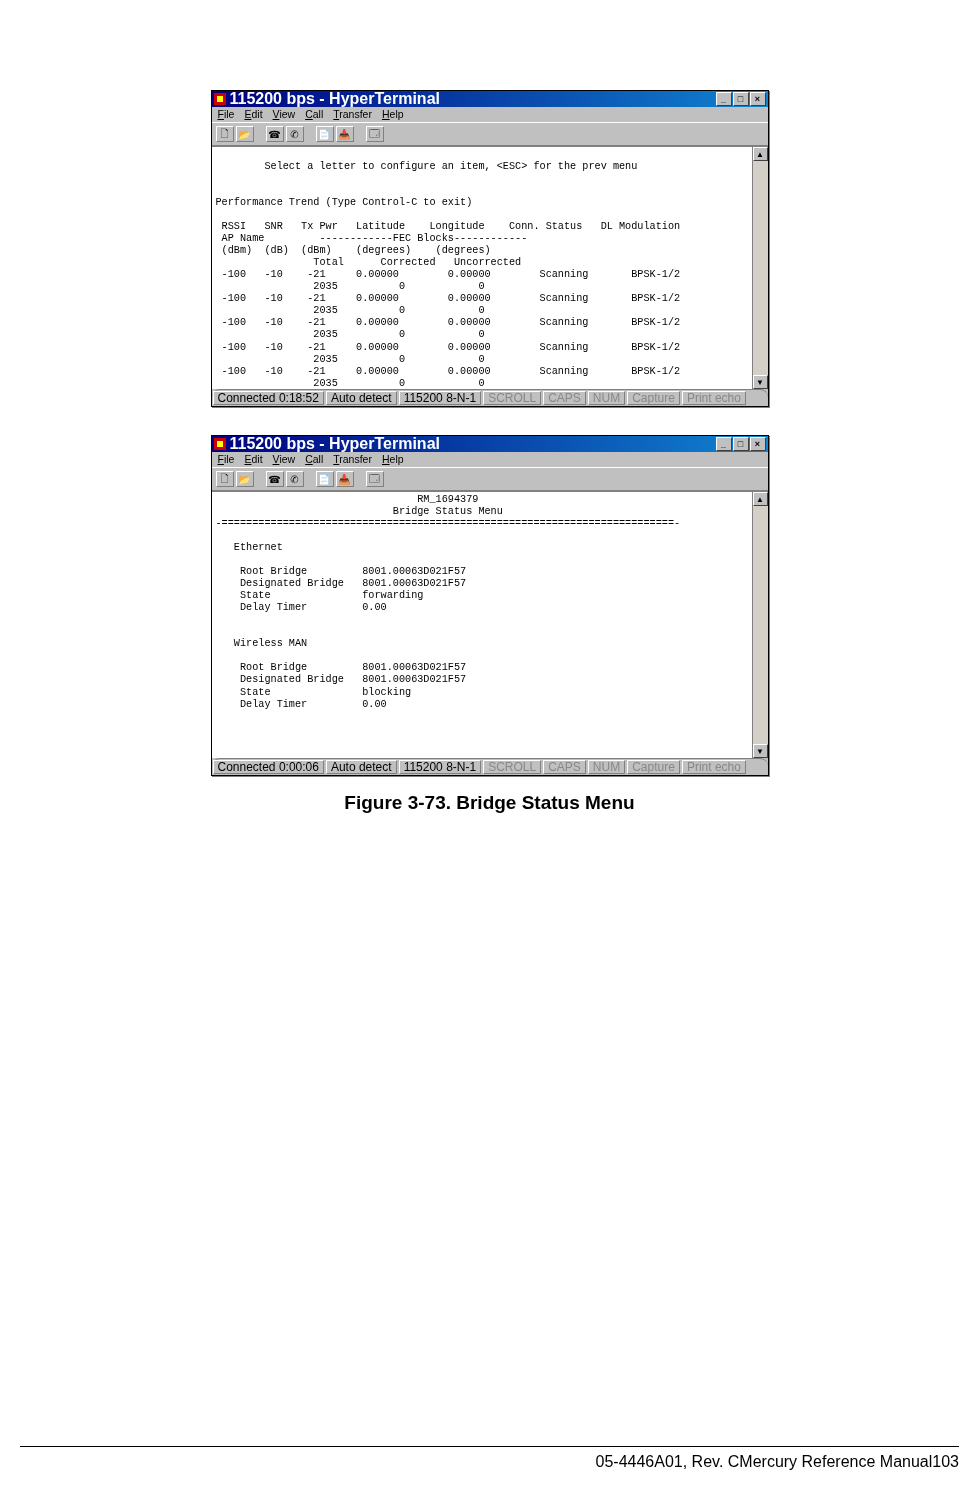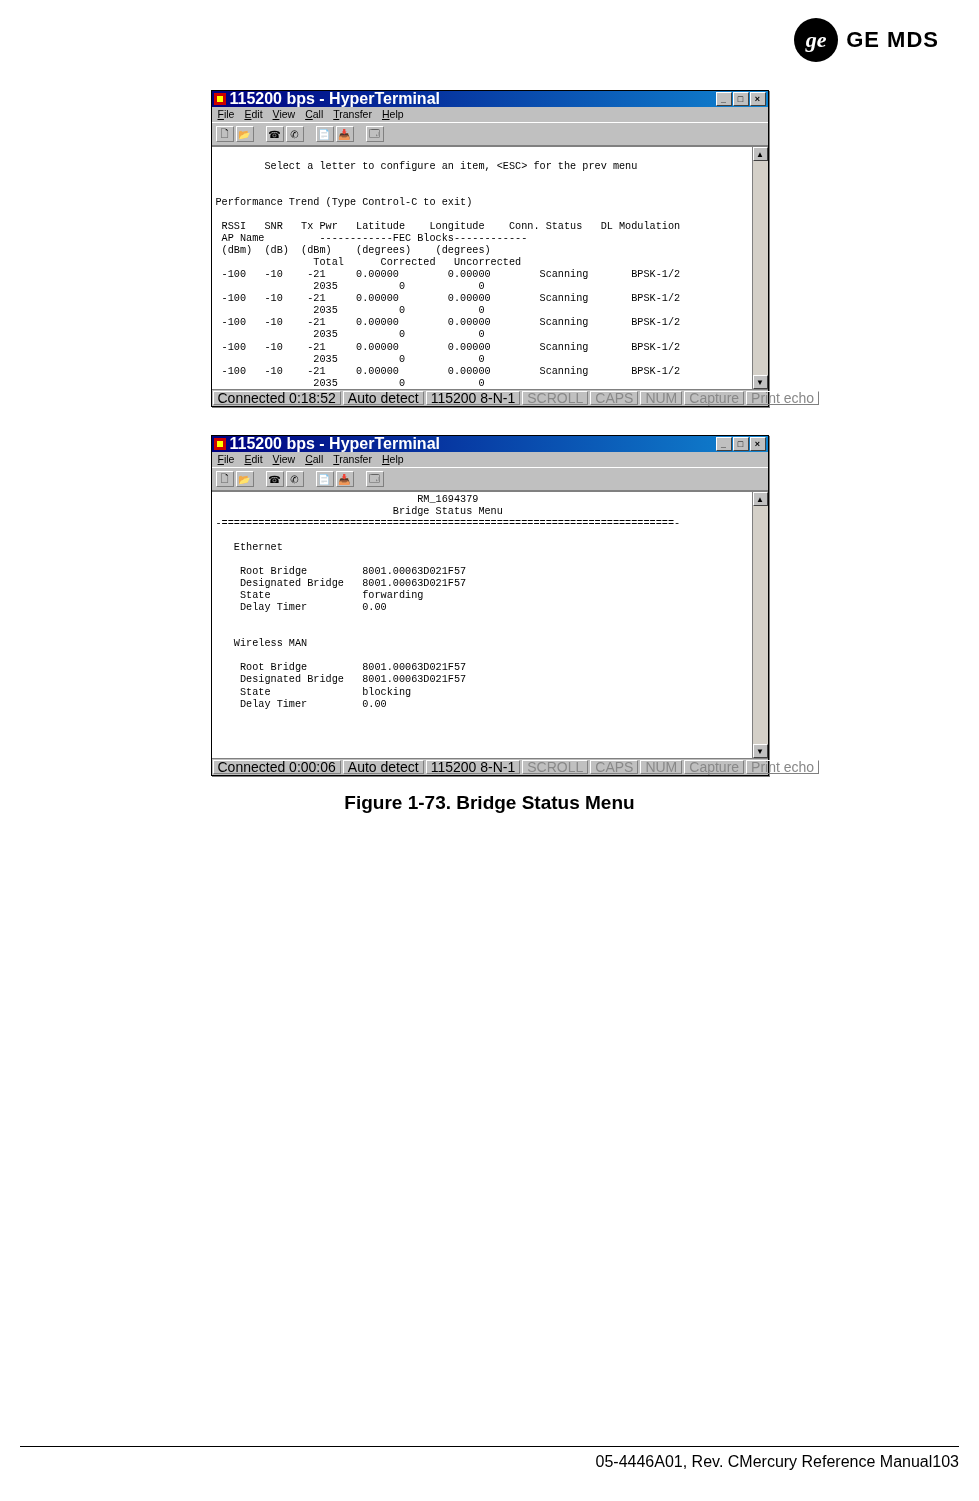--- a/index.html
+++ b/index.html
@@ -181,21 +181,22 @@
     border-bottom-color: #404040;
     box-sizing: border-box;
     display:flex;align-items:center;justify-content:center;
     font-size:8px;
   }
   .ht-status {
     display: flex;
     border-top: 1px solid #808080;
     background: #c0c0c0;
     height: 16px;
-    font-size: 14px;
+    font-size: 12px;
+    border-radius: 8px;
   }
   .ht-status .cell {
     border: 1px solid #808080;
     border-top-color: #fff;
     border-left-color: #fff;
     margin: 1px;
     padding: 0 4px;
     display: flex;
     align-items: center;
     white-space: nowrap;
@@ -216,24 +217,20 @@
     justify-content: flex-end;
     padding-top: 6px;
     font-size: 16px;
   }
 </style>
 </head>
 <body>
 
 <div class="page">
 
-  <div class="brand">
-    <div class="brand-logo">ge</div>
-    <div class="brand-text">GE MDS</div>
-  </div>
 
   <div class="figures">
 
     <div class="fig-wrap">
       <div class="ht-window h1">
         <div class="ht-titlebar">
           <div class="app-icon"></div>
           <div class="ht-title">115200 bps - HyperTerminal</div>
           <div class="ht-buttons">
             <div class="ht-btn">_</div>
@@ -366,21 +363,21 @@
           <div class="cell">Connected 0:00:06</div>
           <div class="cell">Auto detect</div>
           <div class="cell">115200 8-N-1</div>
           <div class="cell dim">SCROLL</div>
           <div class="cell dim">CAPS</div>
           <div class="cell dim">NUM</div>
           <div class="cell dim">Capture</div>
           <div class="cell dim">Print echo</div>
         </div>
       </div>
-      <div class="fig-caption">Figure 1-73. Bridge Status Menu</div>
+      <div class="fig-caption">Figure 3-73. Bridge Status Menu</div>
     </div>
 
   </div>
 
   <div class="footer">
     <div>05-4446A01, Rev. C</div>
     <div>Mercury Reference Manual</div>
     <div>103</div>
   </div>
 

